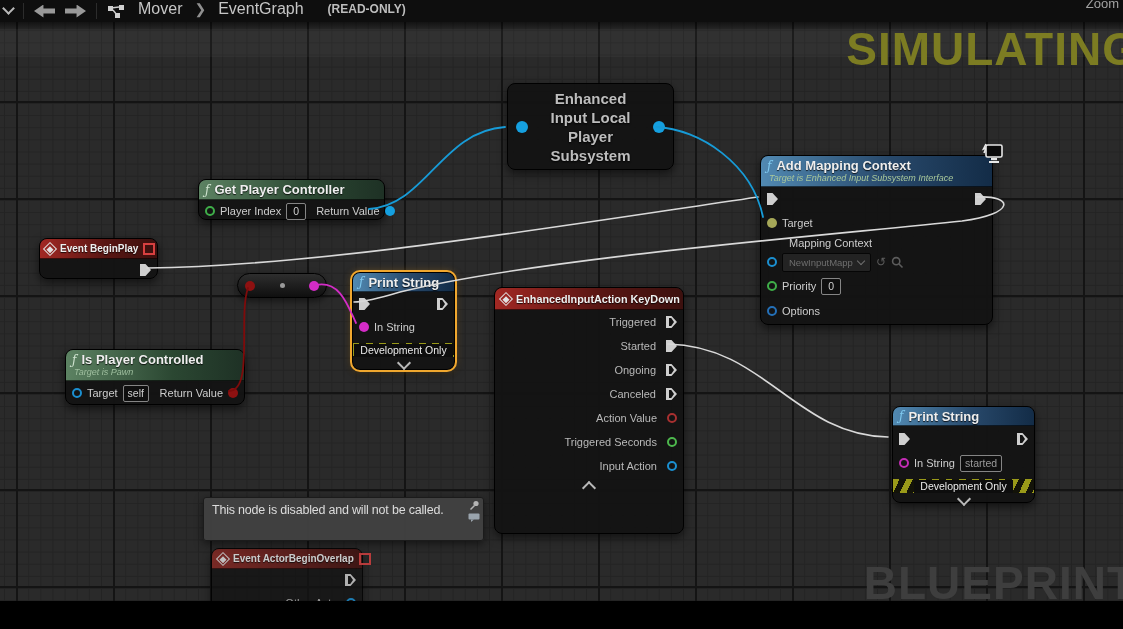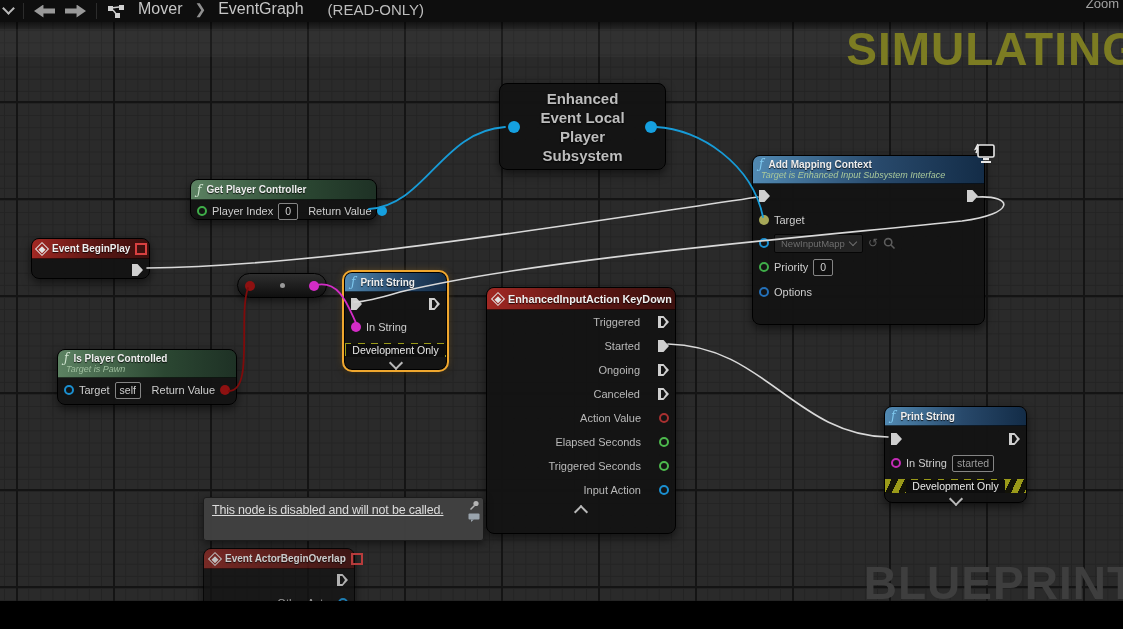--- a/index.html
+++ b/index.html
@@ -23,37 +23,37 @@
   #toolbar{position:absolute;left:0;top:0;width:1123px;height:22px;background:#0e0e0e;
     display:flex;align-items:center;gap:10px;padding:0 4px;box-sizing:border-box;z-index:9;}
   .tb-sep{width:1px;height:16px;background:#2c2c2c;}
   .chev{width:7px;height:7px;border-right:2px solid #b9b9b9;border-bottom:2px solid #b9b9b9;
     transform:rotate(45deg);margin-top:-6px;}
   .arrow{height:13px;width:21px;background:#999;}
   .arrow.back{clip-path:polygon(45% 0,45% 30%,100% 30%,100% 70%,45% 70%,45% 100%,0 50%);}
   .arrow.fwd{clip-path:polygon(55% 0,100% 50%,55% 100%,55% 70%,0 70%,0 30%,55% 30%);}
   .crumb{font-size:16px;color:#c6c6c6;white-space:nowrap;margin-top:-4px;}
   .crumb-sep{font-size:14px;color:#8f8f8f;margin:0 2px;margin-top:-4px;}
-  .readonly{font-size:15px;color:#bdbdbd;margin-left:14px;margin-top:-4px;}
+  .readonly{font-size:12px;color:#bdbdbd;margin-left:14px;margin-top:-4px;font-weight:bold;}
   #zoom-label{position:absolute;top:-4px;right:4px;font-size:13px;color:#a2a2a2;z-index:10;}
   
   #simulating{position:absolute;top:22px;right:-16px;font-size:46px;font-weight:bold;
     letter-spacing:1px;color:#7c7c22;z-index:8;}
   #blueprint{position:absolute;bottom:-9px;right:-13px;font-size:46px;font-weight:bold;
     letter-spacing:1px;color:#3e3e3e;z-index:1;}
   
   .node{position:absolute;background:rgba(19,19,19,.95);border:1px solid #000;
-    border-radius:8px;box-shadow:0 4px 10px rgba(0,0,0,.55);z-index:2;box-sizing:border-box;}
+    border-radius:8px;box-shadow:0 4px 10px rgba(0,0,0,.55);z-index:2;box-sizing:border-box;margin-left:8px;}
   .node.sel{outline:2px solid #f0a72e;box-shadow:0 0 9px rgba(240,167,46,.4),0 4px 10px rgba(0,0,0,.55);}
   .node.disabled{opacity:.82;}
   .hdr{display:flex;align-items:center;gap:5px;height:19px;padding:0 6px;
     border-radius:7px 7px 0 0;border-bottom:1px solid rgba(0,0,0,.6);}
   .hdr.two{height:auto;display:block;padding:2px 6px 3px;}
   .hdr .trow{display:flex;align-items:center;gap:5px;}
-  .t{font-size:10px;font-weight:bold;color:#efefef;text-shadow:0 1px 1px rgba(0,0,0,.8);white-space:nowrap;}
+  .t{font-size:13px;font-weight:bold;color:#efefef;text-shadow:0 1px 1px rgba(0,0,0,.8);white-space:nowrap;}
   .sub{font-size:9px;font-style:italic;color:#a9c89b;white-space:nowrap;margin-left:2px;}
   .hdr.red{background:linear-gradient(to right,#a22823,#591613 55%,#3c100e);}
   .hdr.redmuted{background:linear-gradient(to right,#8a2a25,#431311);}
   .hdr.green{background:linear-gradient(to right,#5c8262,#2b4732 60%,#1e3125);}
   .hdr.blue{background:linear-gradient(to right,#5189b2,#28496b 55%,#132c47);}
   .fic{font-size:12px;font-style:italic;font-family:"DejaVu Serif",serif;color:#7fc9ef;line-height:1;}
   .fic.g{color:#cfe3cf;}
   .ev{width:8px;height:8px;border:1.5px solid #e2e2e2;transform:rotate(45deg);position:relative;flex:none;}
   .ev::after{content:"";position:absolute;inset:1.5px;background:#e2e2e2;}
   .redsq{width:8px;height:8px;border:2px solid #d84040;flex:none;margin-left:auto;}
@@ -93,26 +93,26 @@
   
   #pill{position:absolute;left:237px;top:273px;width:90px;height:25px;border-radius:13px;
     background:linear-gradient(#2e2e2e,#0f0f0f);border:1px solid #000;z-index:2;
     display:flex;align-items:center;justify-content:space-between;padding:0 7px;box-sizing:border-box;
     box-shadow:0 3px 7px rgba(0,0,0,.5);}
   .pilldot{width:5px;height:5px;border-radius:50%;background:#9a9a9a;}
   
   #tooltip{position:absolute;left:203px;top:497px;width:281px;height:44px;z-index:5;
     background:rgba(66,66,66,.96);border:1px solid #1b1b1b;border-radius:3px;box-sizing:border-box;
     padding:4px 8px;color:#dcdcdc;font-size:12.5px;line-height:17px;letter-spacing:-.2px;
-    box-shadow:0 3px 8px rgba(0,0,0,.5);text-decoration:underline;}
+    box-shadow:0 3px 8px rgba(0,0,0,.5);}
   #tooltip .ttips{position:absolute;right:3px;top:2px;display:flex;flex-direction:column;gap:2px;align-items:center;}
   
   #wires{position:absolute;left:0;top:0;width:1123px;height:629px;z-index:3;pointer-events:none;}
   
-  .kd-row{height:24px;display:flex;align-items:center;justify-content:flex-end;gap:18px;padding:0 6px;}
+  .kd-row{height:24px;display:flex;align-items:center;justify-content:flex-end;gap:10px;padding:0 6px;}
   .mon-icon{position:absolute;right:-12px;top:-13px;z-index:4;}
 </style>
 </head>
 <body>
 
 <div id="page">
   <div id="canvas"></div>
   <div id="canvas-shadow"></div>
   <div id="light-band"></div>
 
@@ -135,21 +135,21 @@
   </div>
   <div id="zoom-label">Zoom</div>
 
   <div id="simulating">SIMULATING</div>
   <div id="blueprint">BLUEPRINT</div>
 
   <div class="node" style="left:499px;top:83px;width:167px;height:87px;display:flex;align-items:center;padding:0 8px;">
     <span class="cpin big f-blue"></span>
     <div style="flex:1;text-align:center;font-size:15px;font-weight:bold;color:#bdbdbd;line-height:19px;text-shadow:0 1px 2px #000;">
       <div>Enhanced</div>
-      <div>Event Local</div>
+      <div>Input Local</div>
       <div>Player</div>
       <div>Subsystem</div>
     </div>
     <span class="cpin big f-blue"></span>
   </div>
 
   <div class="node" style="left:190px;top:179px;width:187px;height:41px;">
     <div class="hdr green">
       <span class="fic g">ƒ</span>
       <span class="t">Get Player Controller</span>
@@ -181,20 +181,23 @@
       <div class="sub">Target is Enhanced Input Subsystem Interface</div>
     </div>
     <div class="row" style="height:24px;">
       <span class="epin"></span>
       <span class="sp"></span>
       <span class="epin"></span>
     </div>
     <div class="row" style="height:24px;">
       <span class="cpin f-olive"></span>
       <span class="lab">Target</span>
+    </div>
+    <div class="row" style="height:16px;padding-left:28px;">
+      <span class="lab">Mapping Context</span>
     </div>
     <div class="row" style="height:22px;">
       <span class="cpin h-blue"></span>
       <span class="ddown">
         <span>NewInputMapp</span>
         <span class="dd-chev"></span>
       </span>
       <span class="ricon">↺</span>
       <svg width="13" height="13" viewBox="0 0 13 13">
         <circle cx="5.2" cy="5.2" r="3.6" fill="none" stroke="#5c5c5c" stroke-width="1.6"></circle>
@@ -268,24 +271,20 @@
       </div>
     <div class="kd-row">
         <span class="lab dim">Canceled</span>
         <span class="epin hollow"></span>
       </div>
     <div class="kd-row">
         <span class="lab dim">Action Value</span>
         <span class="cpin h-red"></span>
       </div>
     <div class="kd-row">
-        <span class="lab dim">Elapsed Seconds</span>
-        <span class="cpin h-greenl"></span>
-      </div>
-    <div class="kd-row">
         <span class="lab dim">Triggered Seconds</span>
         <span class="cpin h-greenl"></span>
       </div>
     <div class="kd-row">
         <span class="lab dim">Input Action</span>
         <span class="cpin h-blue"></span>
       </div>
     <div class="expchev up"></div>
   </div>
 

